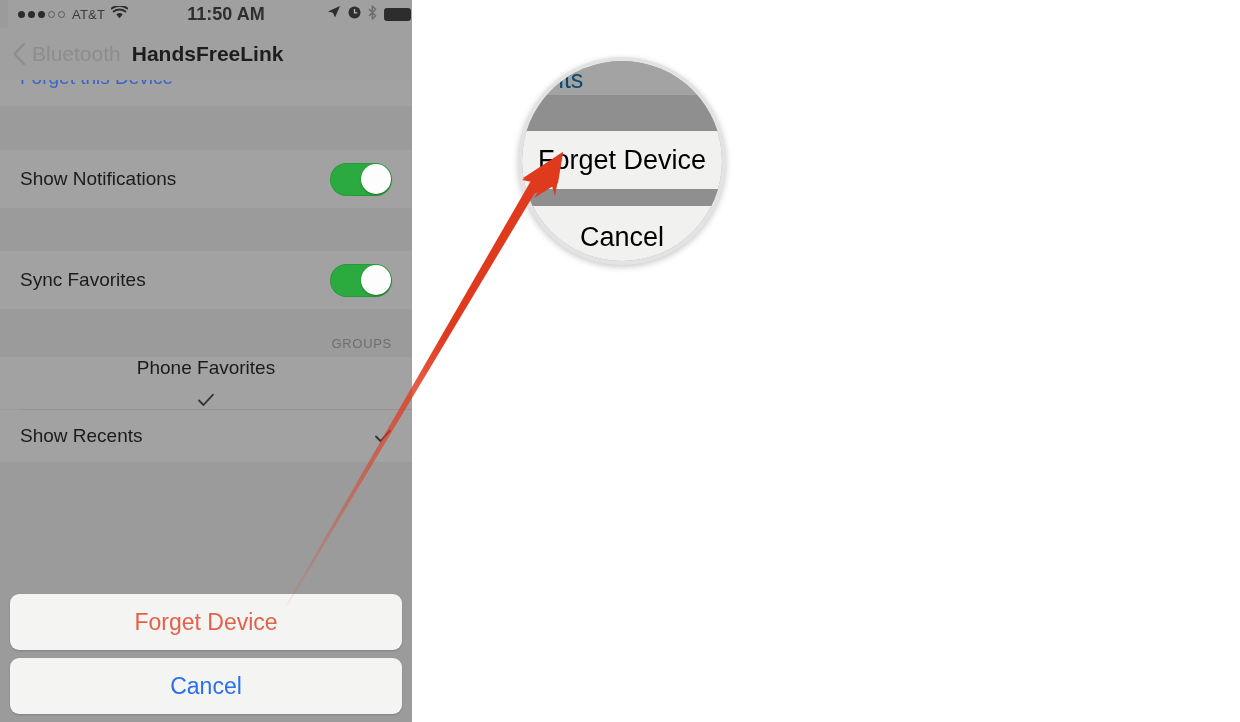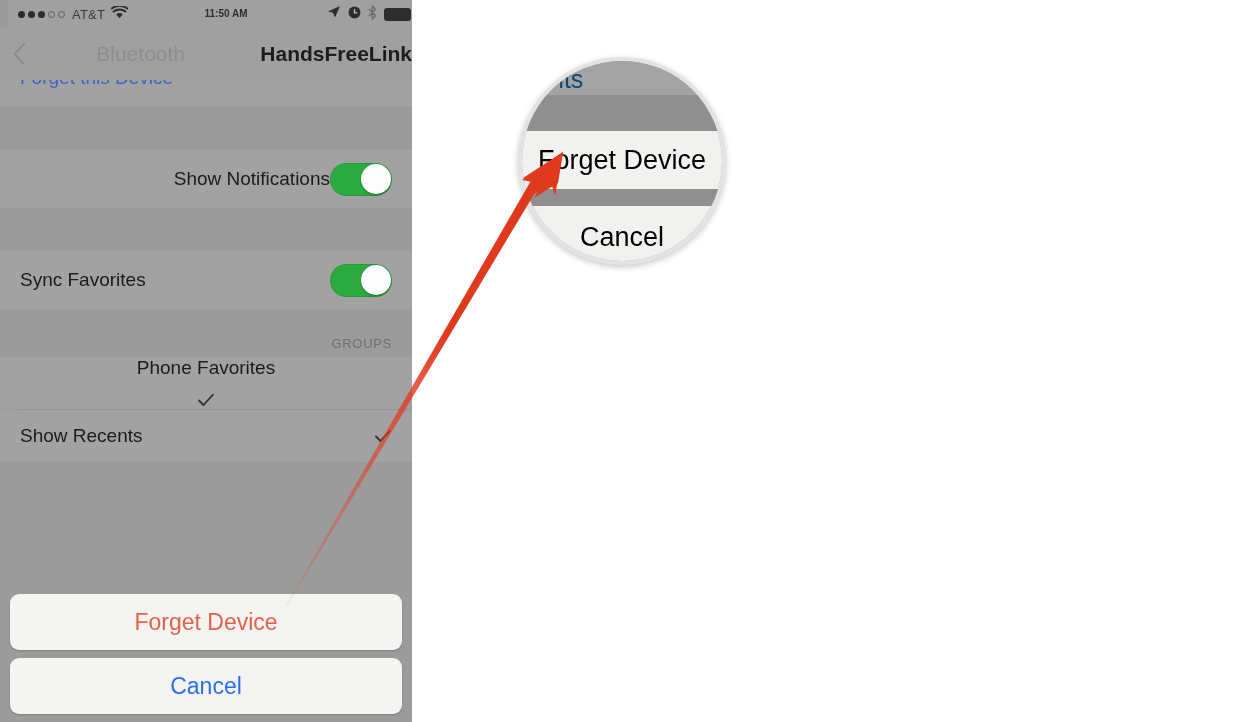--- a/index.html
+++ b/index.html
@@ -65,21 +65,21 @@
     letter-spacing: 0.2px;
     margin-left: 3px;
   }
   .wifi-ico { margin-left: 2px; display: block; }
   .sb-time {
     position: absolute;
     left: 0; top: 0;
     width: 436px; height: 28px;
     line-height: 28px;
     text-align: center;
-    font-size: 10px;
+    font-size: 18px;
     color: #2e2e2e;
     font-weight: 600;
   }
   .sb-right {
     position: absolute;
     right: 9px; top: 0;
     height: 28px;
     display: flex;
     align-items: center;
     gap: 7px;
@@ -103,21 +103,20 @@
   
   .navbar {
     position: absolute;
     left: 0; top: 28px;
     width: 412px; height: 52px;
     background: #a0a0a0;
     display: flex;
     align-items: center;
     padding-left: 12px;
     box-sizing: border-box;
-    justify-content: space-between;
   }
   .back-chevron {
     width: 14px; height: 24px;
     margin-right: 6px;
     display: block;
   }
   .back-label {
     font-size: 21px;
     color: #8d8d8d;
     font-weight: 400;
@@ -341,21 +340,21 @@
     </div>
 
     <div class="gap" style="height:50px;"></div>
 
     <div class="row" style="height:56px;">
       <span class="row-label link">Forget this Device</span>
     </div>
 
     <div class="gap" style="height:44px;"></div>
 
-    <div class="row" style="height:58px;justify-content:flex-end;">
+    <div class="row" style="height:58px;">
       <span class="row-label">Show Notifications</span>
       <span class="toggle">
           <span class="knob"></span>
         </span>
     </div>
 
     <div class="gap" style="height:43px;"></div>
 
     <div class="row" style="height:58px;">
       <span class="row-label">Sync Favorites</span>

